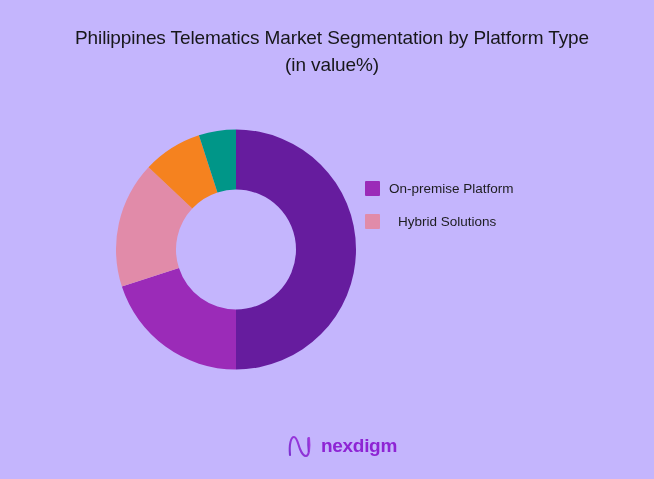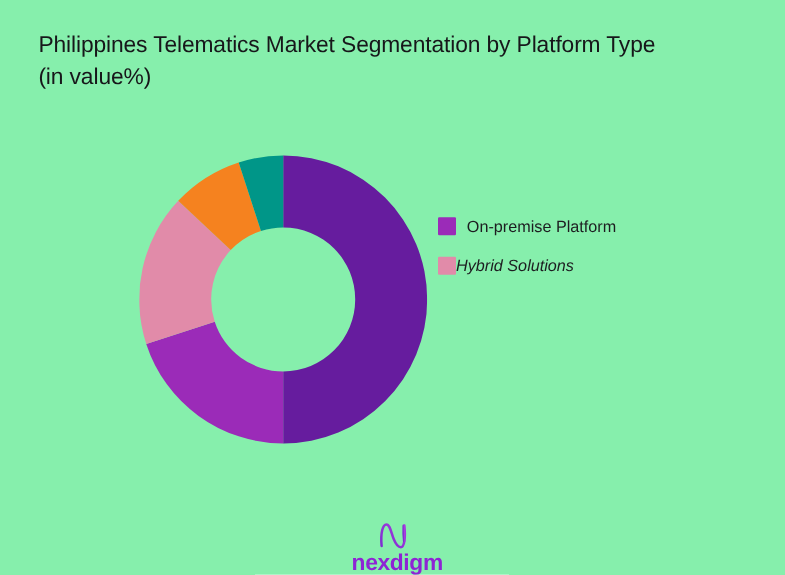--- a/index.html
+++ b/index.html
@@ -13,21 +13,22 @@
     background: #ffffff;
     font-family: "Liberation Sans", sans-serif;
     color: #1b1b1b;
     overflow: hidden;
     position: relative;
   }
 
   .page {
     position: absolute;
     inset: 0;
-    background: #86efac;
+    background: #c4b5fd;
+    text-align: center;
   }
 
   
   .title {
     position: absolute;
     left: 32px;
     top: 24px;
     width: 600px;
     font-size: 19px;
     line-height: 27px;
@@ -70,33 +71,31 @@
     border-radius: 1px;
   }
   .legend-label {
     margin-left: 9px;
     font-size: 13.5px;
     line-height: 16px;
     color: #1d1d20;
     white-space: nowrap;
   }
   .legend-item.indent .legend-label {
-    margin-left: 0;
-    font-style: italic;
+    margin-left: 18px;
   }
 
   
   .logo {
     position: absolute;
     left: 286px;
     top: 432px;
     display: flex;
     align-items: center;
     height: 28px;
-    flex-direction: column;
   }
   .logo-mark {
     width: 28px;
     height: 24px;
     flex: 0 0 28px;
   }
   .logo-word {
     margin-left: 7px;
     font-size: 19px;
     line-height: 20px;

